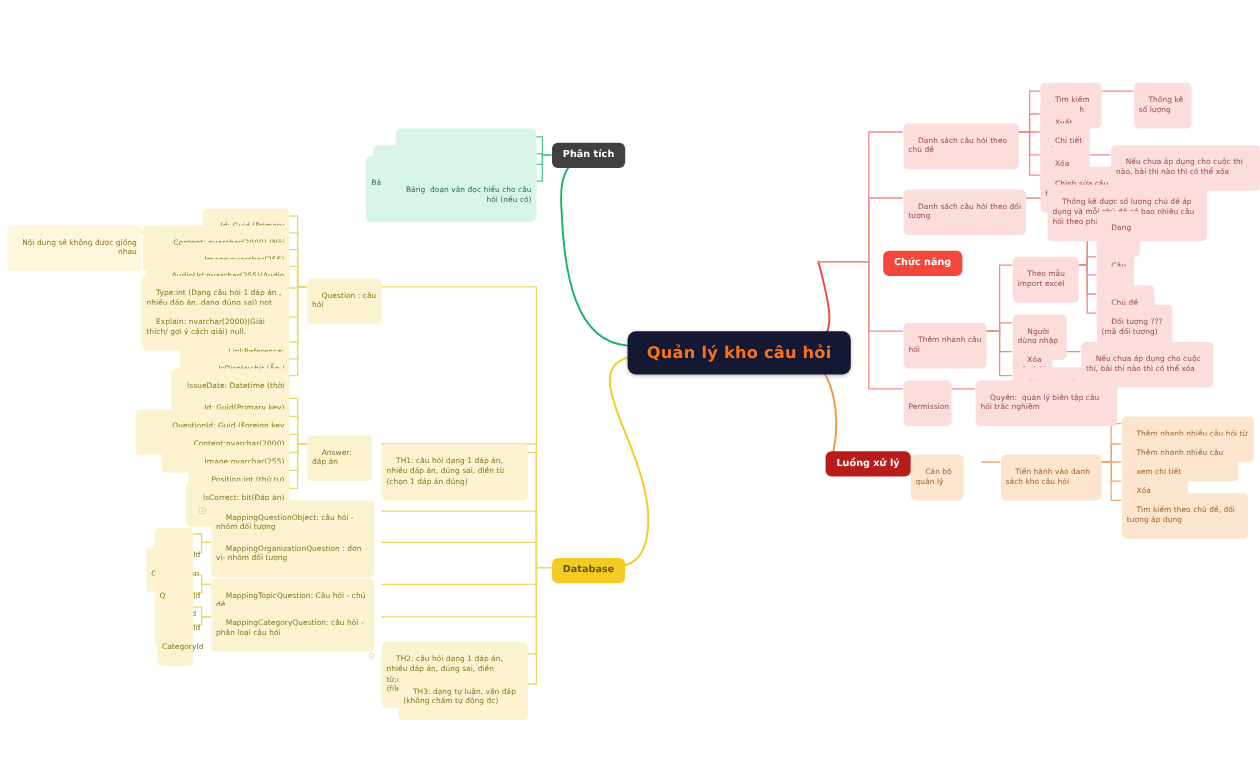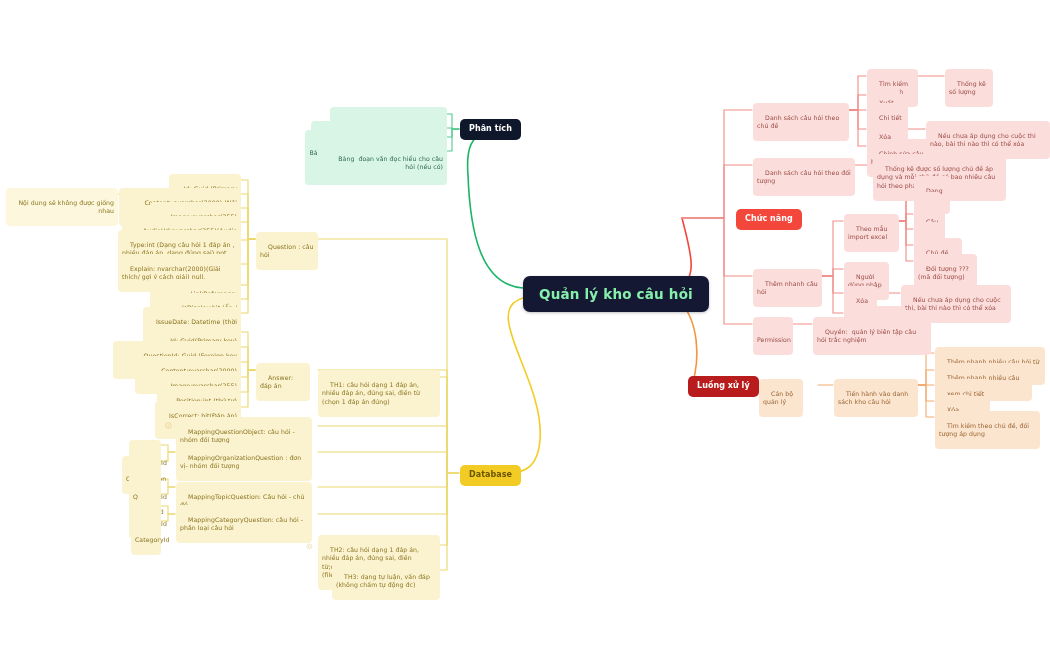--- a/index.html
+++ b/index.html
@@ -4,27 +4,27 @@
 <style>
   html,body{margin:0;padding:0;background:#ffffff;}
   body{font-family:"DejaVu Sans","Liberation Sans",sans-serif;}
   #canvas{position:relative;width:1050px;height:650px;overflow:hidden;background:#fff;}
   svg.links{position:absolute;left:0;top:0;width:1050px;height:650px;pointer-events:none;}
 
   .node{position:absolute;box-sizing:border-box;border-radius:4px;
         font-size:6.2px;line-height:1.35;letter-spacing:.05px;
         padding:2.5px 4px;white-space:pre-wrap;}
   .node.center{
-        background:#141832;color:#86efac;border-radius:7px;
+        background:#141832;color:#f97316;border-radius:7px;
         font-size:13.5px;font-weight:700;letter-spacing:.2px;
         padding:9px 16px;display:flex;align-items:center;justify-content:center;
         box-shadow:0 1px 3px rgba(0,0,0,.25);}
   .node.branch{border-radius:5px;font-size:8px;font-weight:700;color:#fff;
         padding:5px 9px;display:flex;align-items:center;justify-content:center;}
-  .node.branch.green{background:#0f172a;justify-content:flex-end;}
+  .node.branch.green{background:#404040;justify-content:flex-end;}
   .node.branch.red{background:#f4473c;margin-left:48px;}
   .node.branch.orange{background:#b91c1c;}
   .node.branch.yellow{background:#f2cc25;color:#6b5600;}
 
   .g-leaf{background:#d9f5e6;color:#2f6b4f;}
   .r-leaf{background:#fbdedc;color:#9b4a45;}
   .o-leaf{background:#fbe5cf;color:#9b6431;}
   .y-leaf{background:#fbf3cf;color:#8a7420;}
   .y-leaf2{background:#fdf8dd;color:#8a7420;}
 

